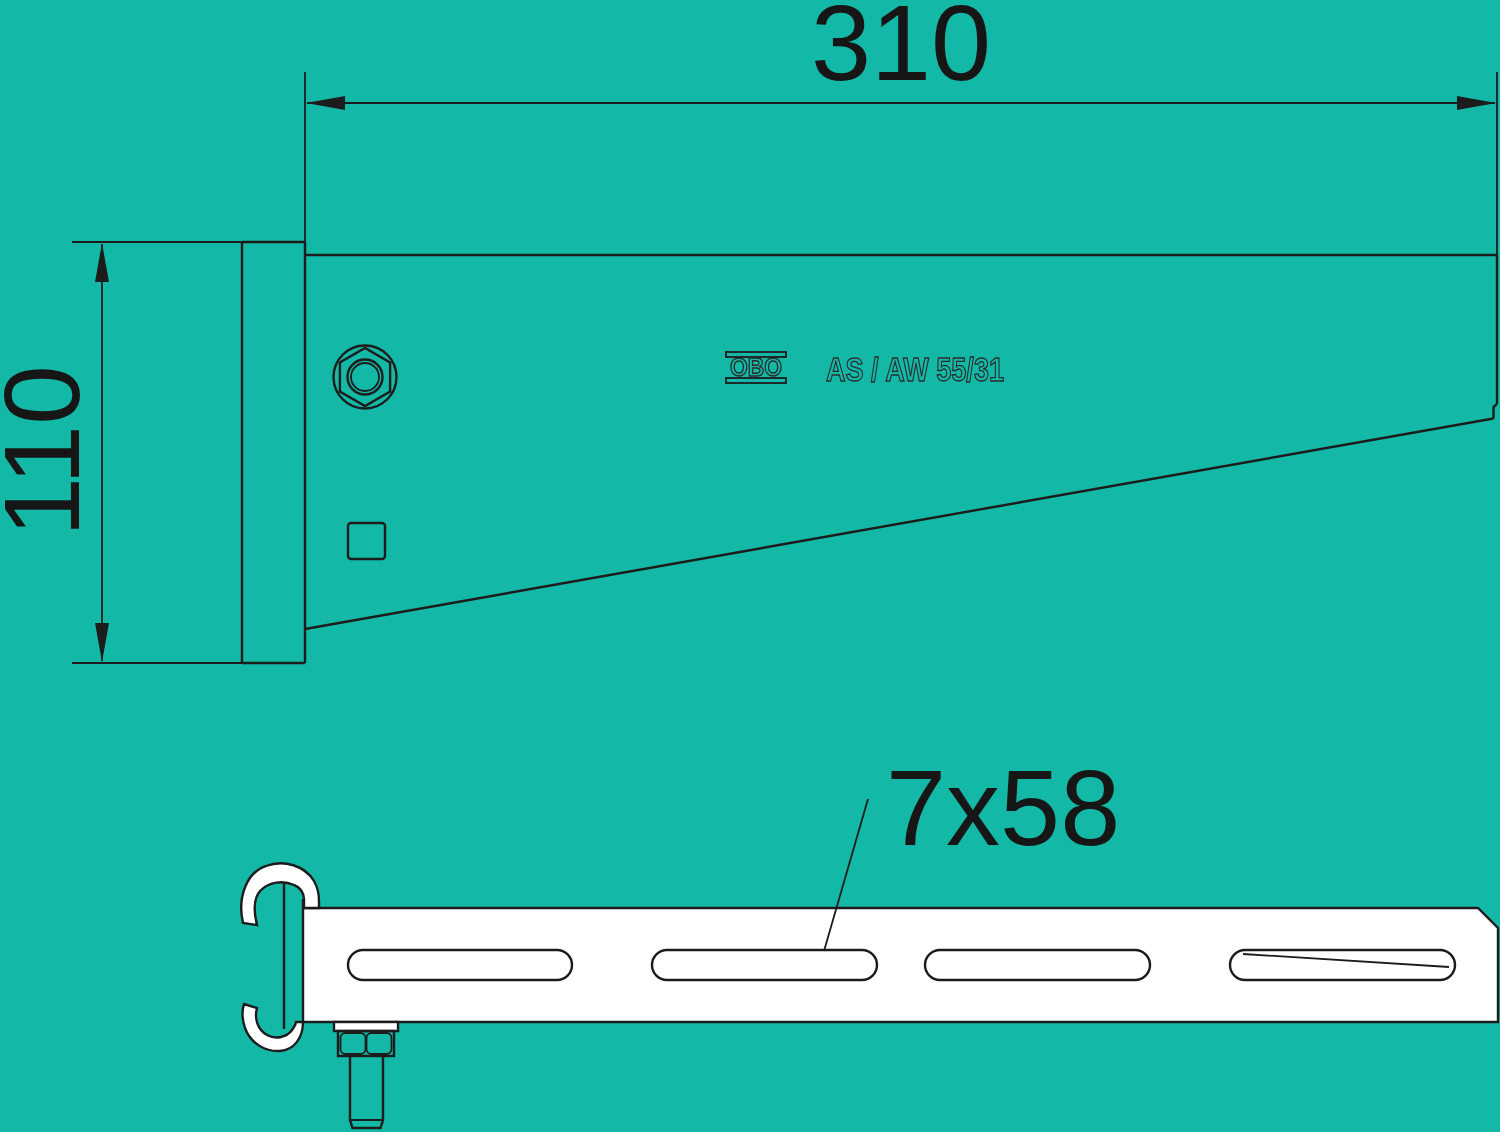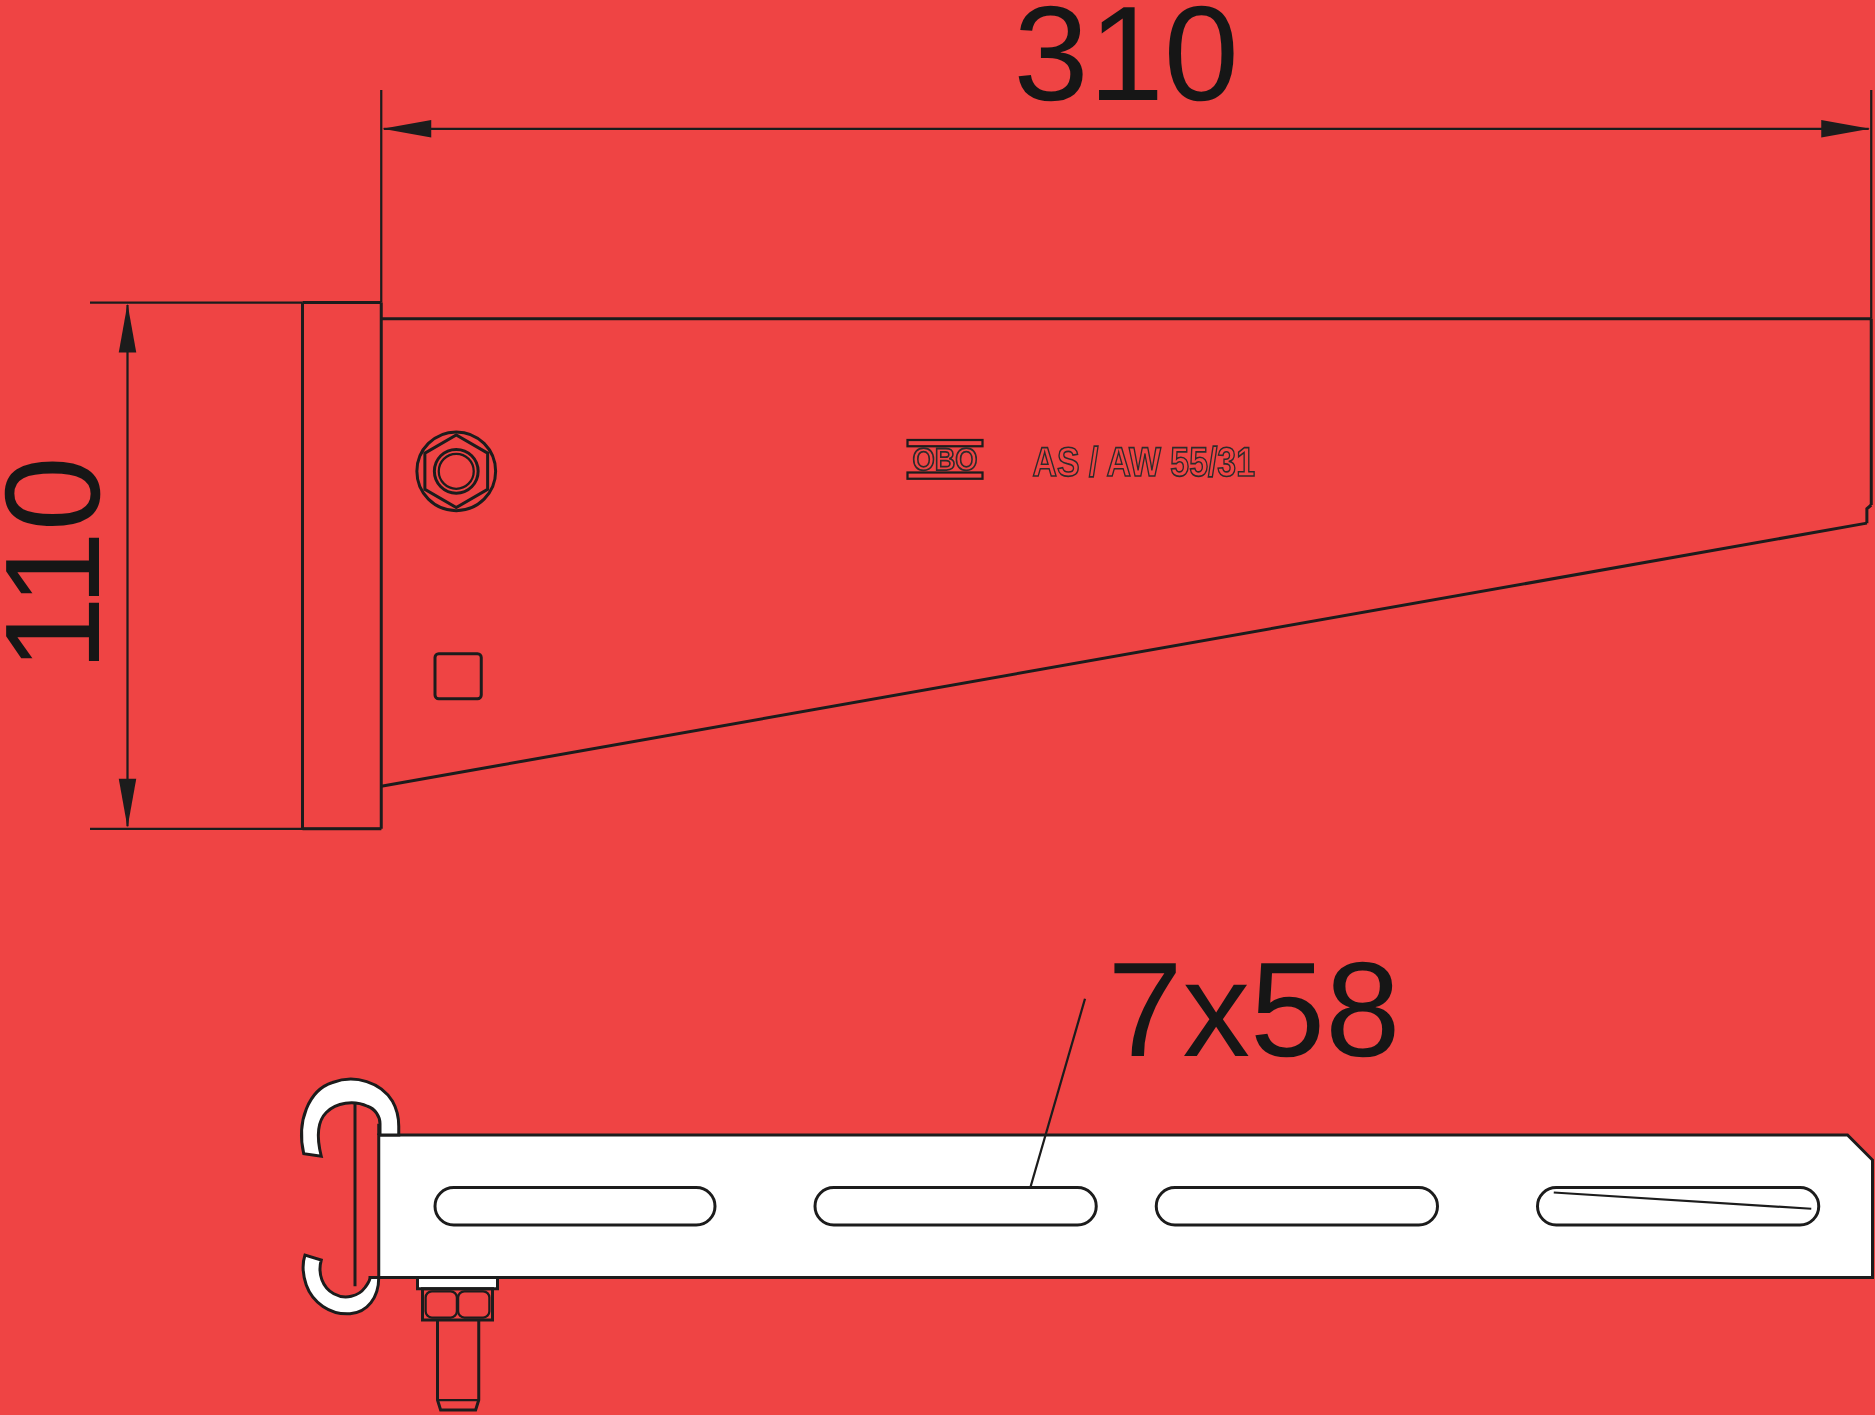--- a/index.html
+++ b/index.html
@@ -4,21 +4,21 @@
 <style>
   html, body {
     margin: 0;
     padding: 0;
     background: #ffffff;
   }
   .drawing-stage {
     position: relative;
     width: 1500px;
     height: 1132px;
-    background: #ef4444;
+    background: #14b8a6;
     overflow: hidden;
     font-family: "Liberation Sans", sans-serif;
   }
   svg { display: block; }
   .dim-text {
     font-family: "Liberation Sans", sans-serif;
     font-size: 108px;
     fill: #161616;
   }
   .marking-text {

